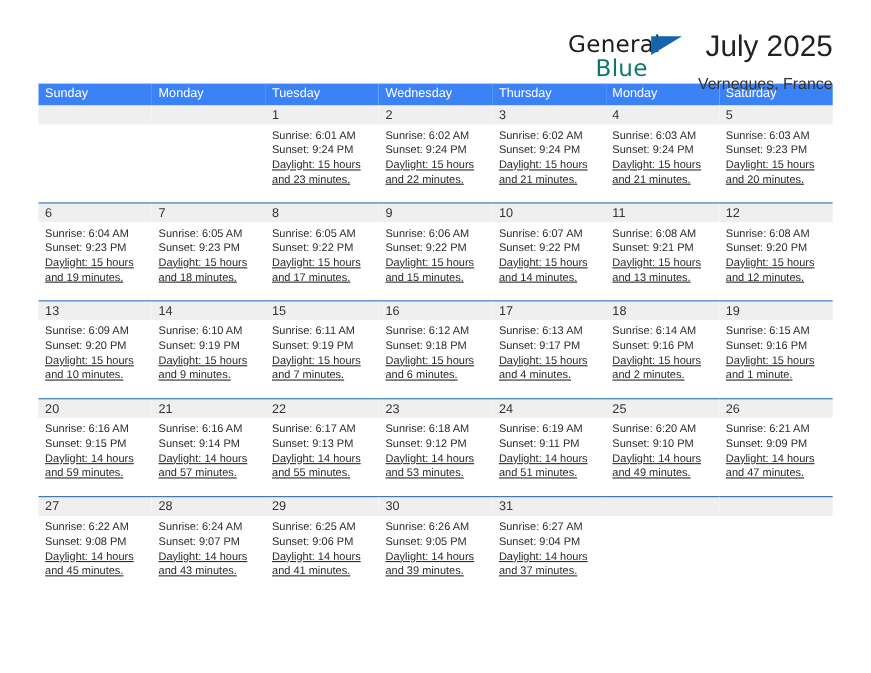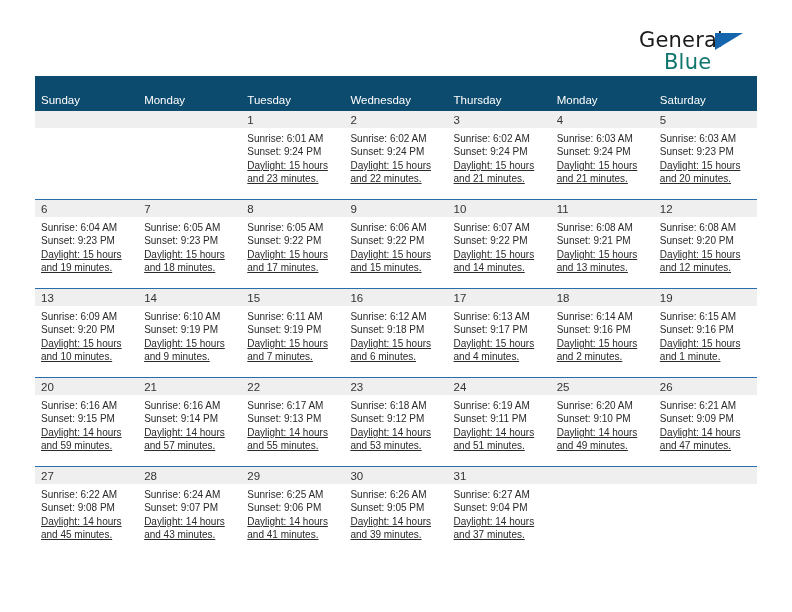--- a/index.html
+++ b/index.html
@@ -84,26 +84,26 @@
   }
 
   
   .calendar {
     margin-top: 4px;
     width: 722px;
     border-collapse: collapse;
     table-layout: fixed;
   }
   .calendar th {
-    background: #0c4a6e;
+    background: #3b82f6;
     color: #ffffff;
     font-weight: normal;
     font-size: 11.5px;
     text-align: left;
-    padding: 18px 0 5px 6px;
+    padding: 2px 0 5px 6px;
     height: 20px;
     box-sizing: border-box;
     border: none;
   }
   .calendar td {
     vertical-align: top;
     padding: 0;
     border: none;
     border-top: 1.6px solid #2b6cad;
     width: 103px;
@@ -140,20 +140,24 @@
 <div class="page">
 
   <div class="topbar">
 
     <div class="logo">
       <span class="logo-general">General</span>
       <span class="logo-tri"></span>
       <span class="logo-blue">Blue</span>
     </div>
 
+    <div class="titles">
+      <div class="cal-title">July 2025</div>
+      <div class="cal-sub">Vernegues, France</div>
+    </div>
 
   </div>
 
   <table class="calendar">
     <thead>
       <tr>
         <th>Sunday</th>
         <th>Monday</th>
         <th>Tuesday</th>
         <th>Wednesday</th>

